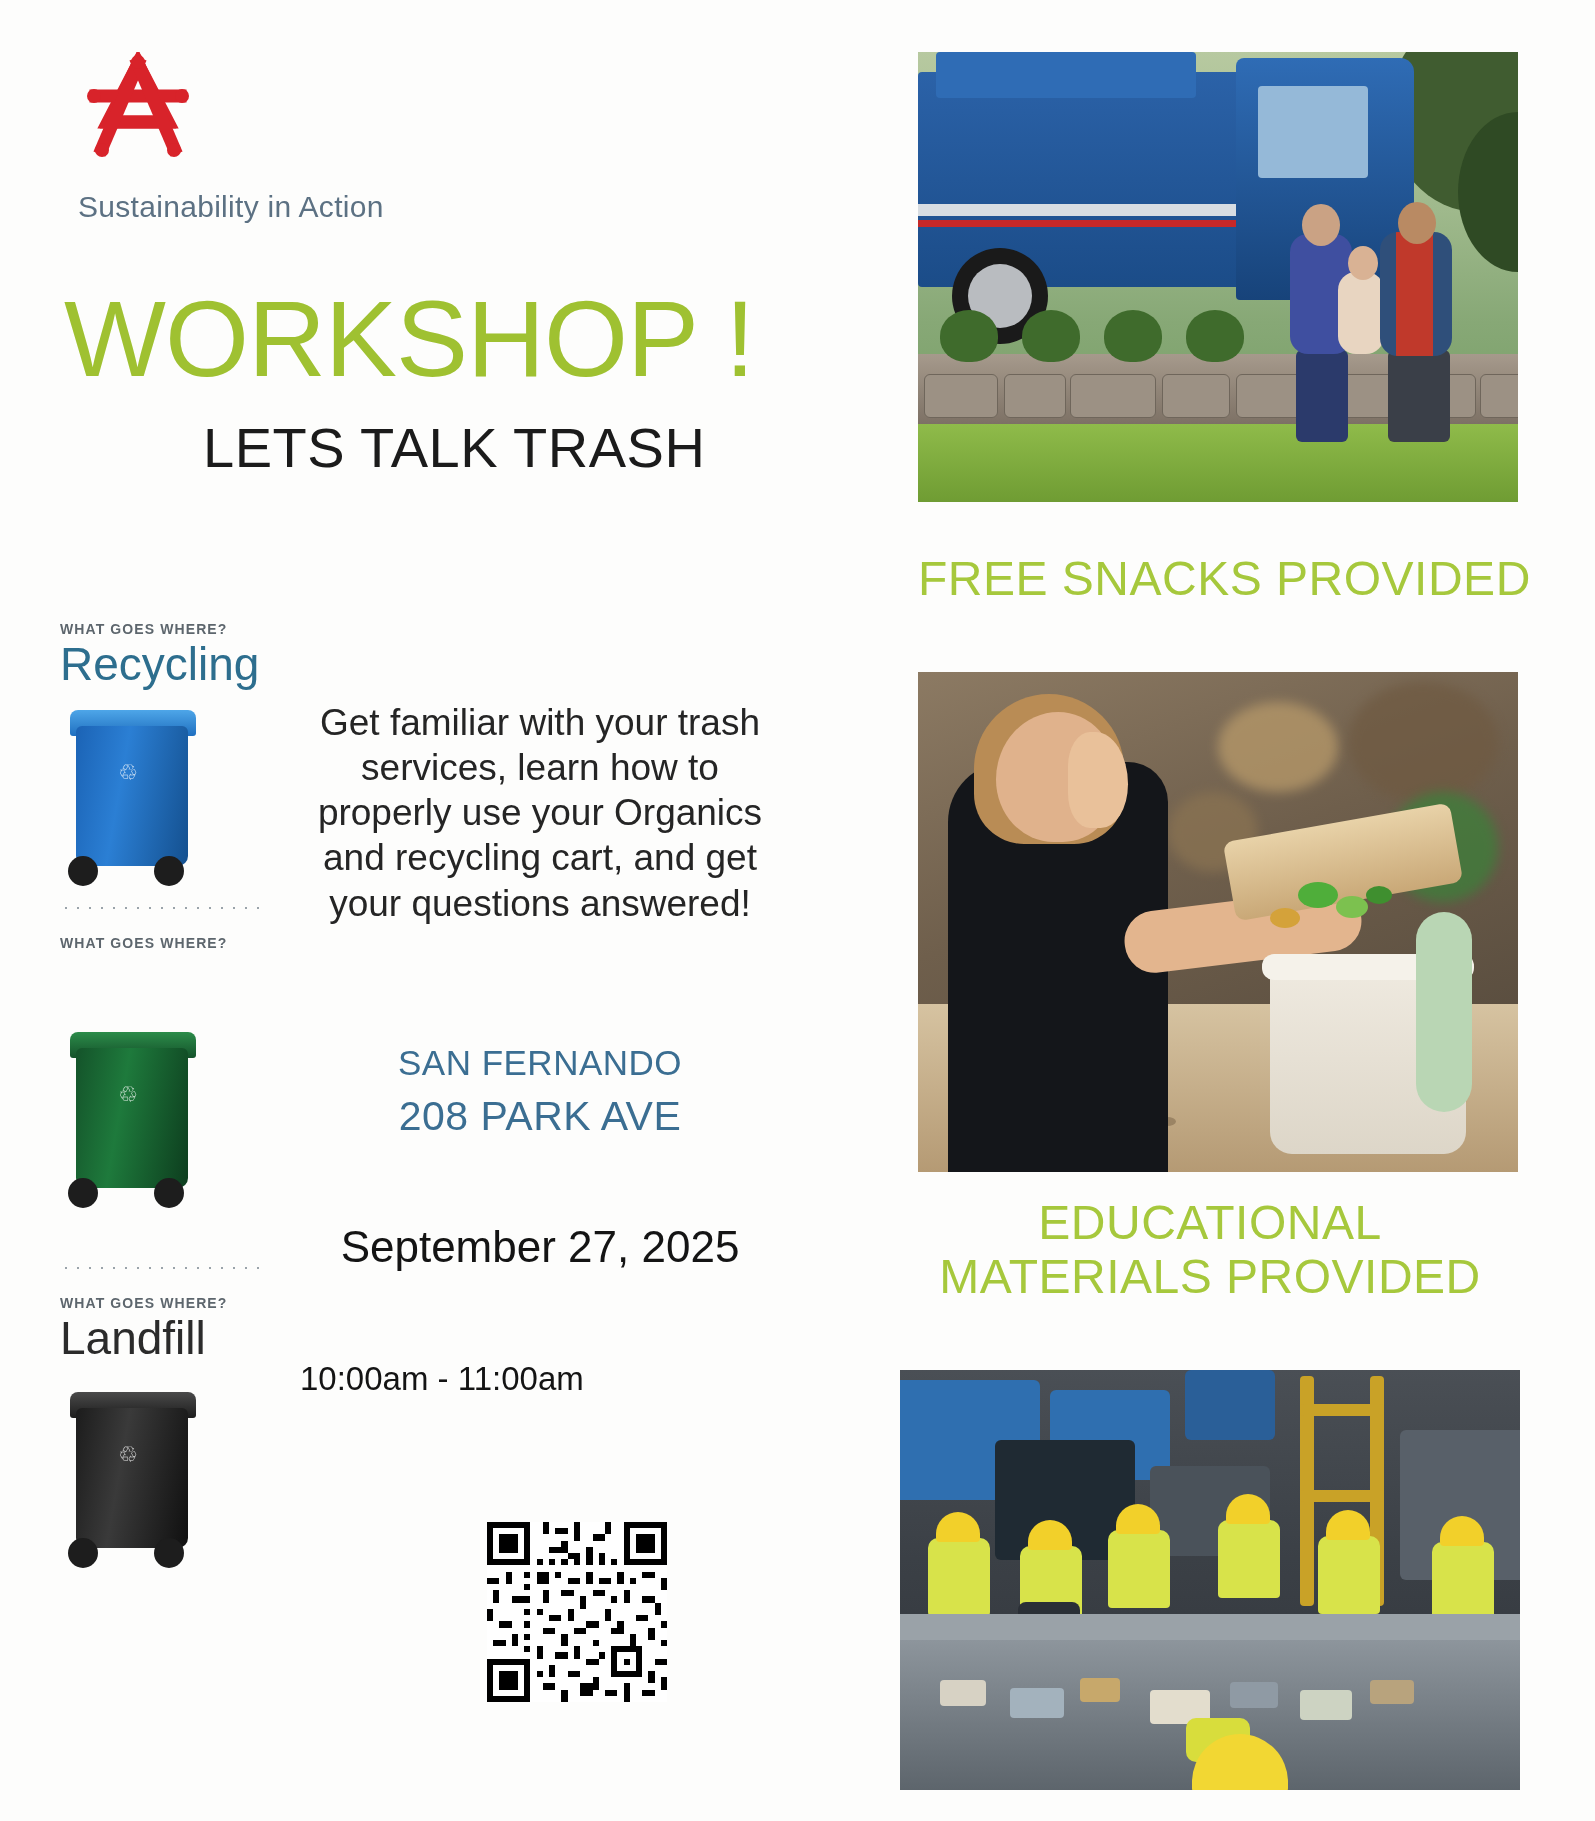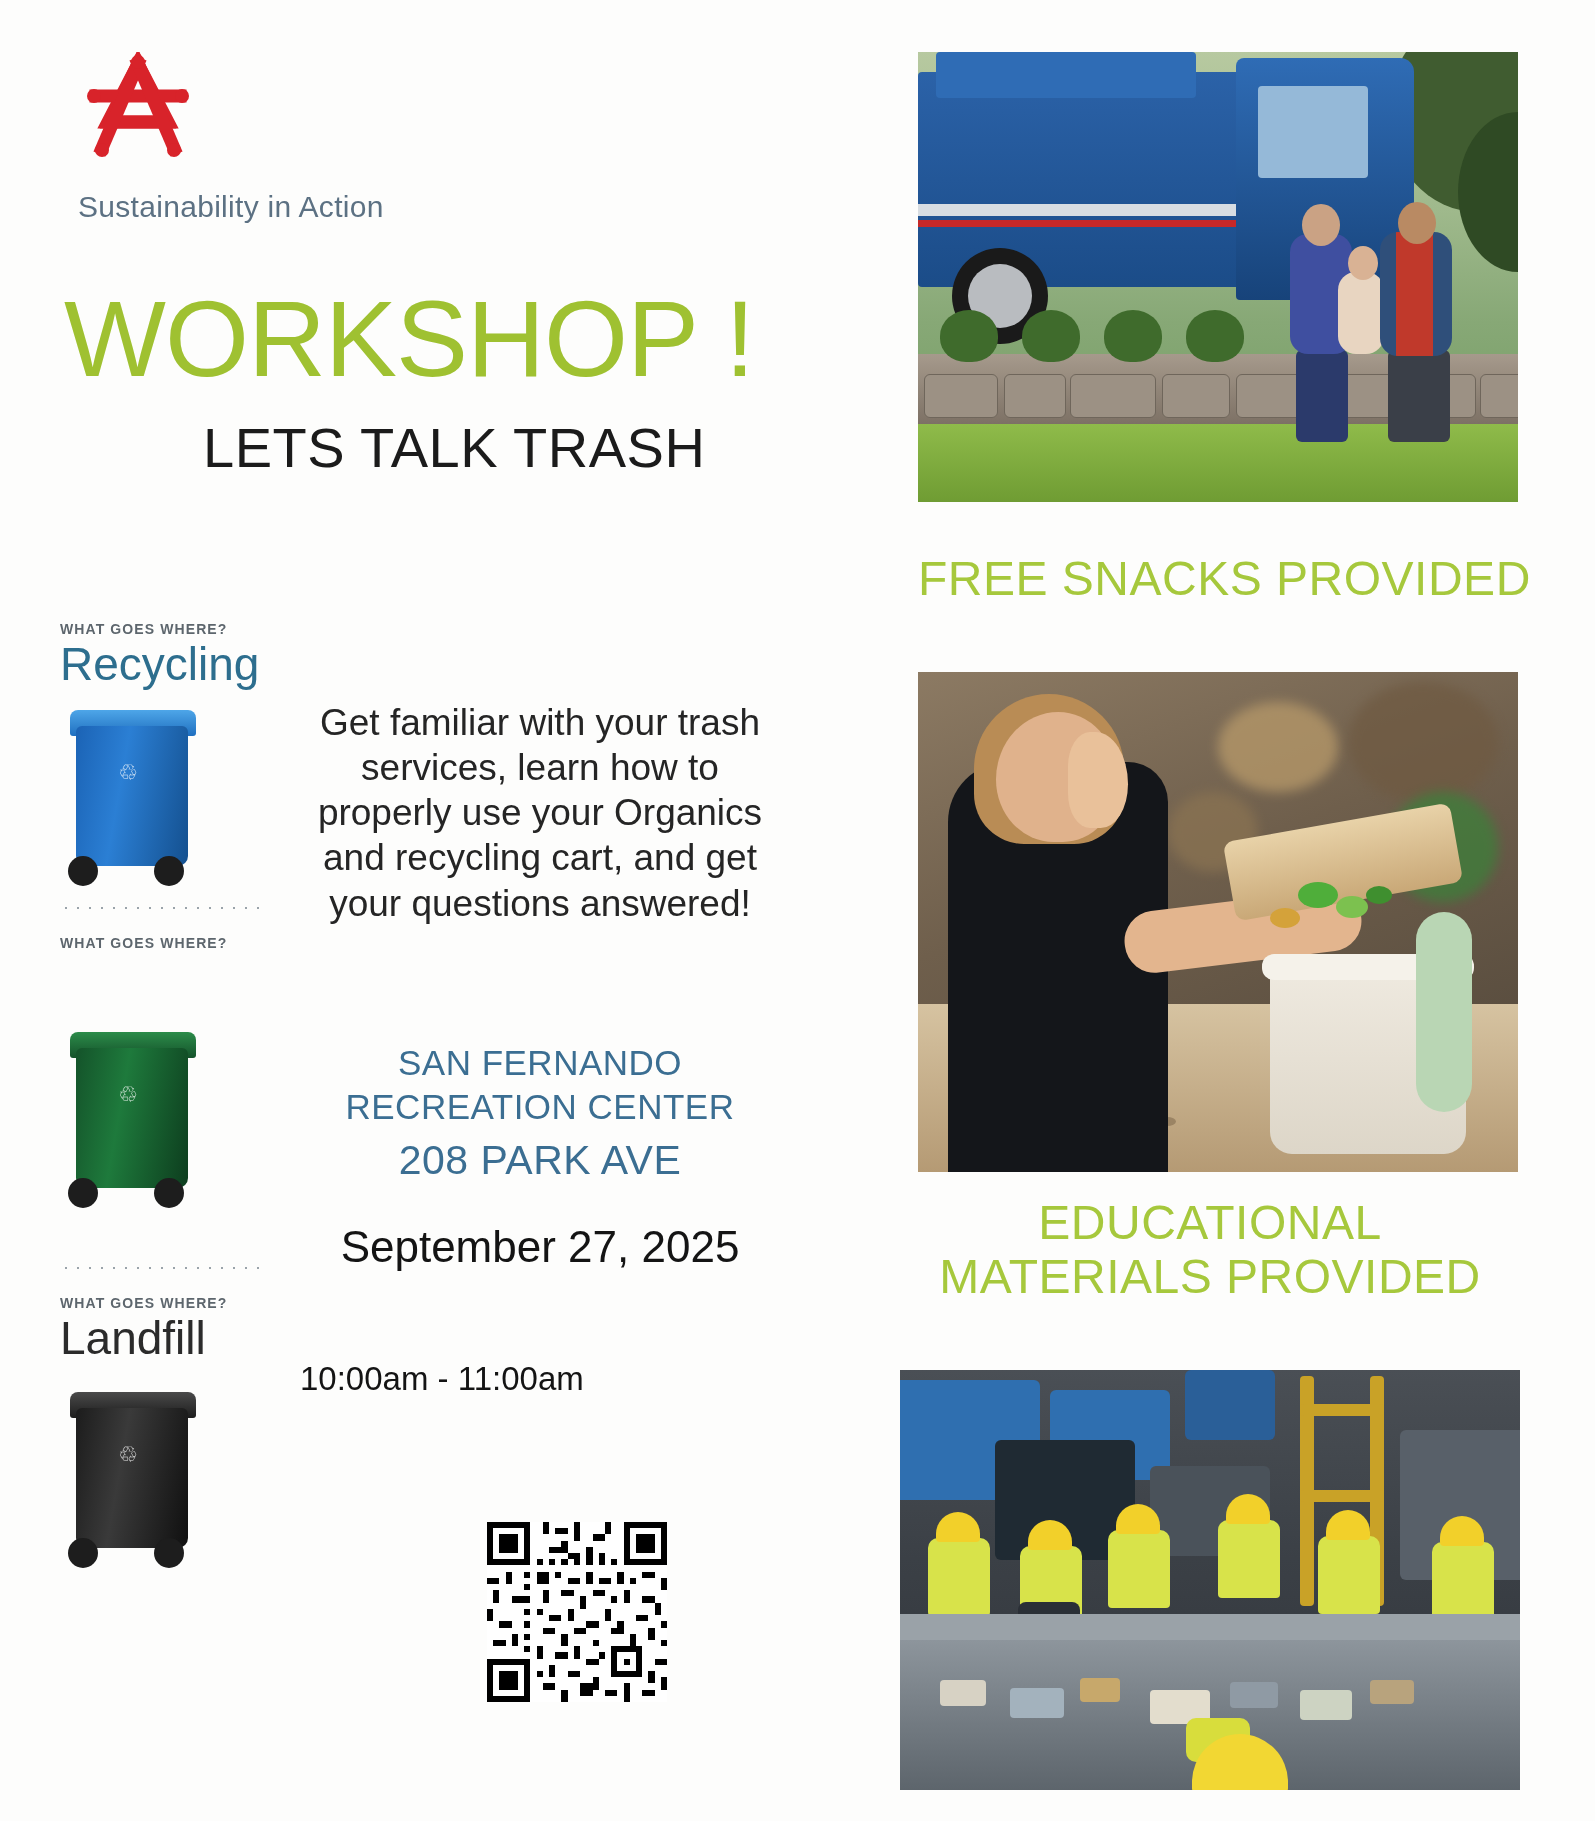--- a/index.html
+++ b/index.html
@@ -255,21 +255,20 @@
     <div class="body"></div>
     <div class="badge">♲</div>
     <div class="wheel l"></div>
     <div class="wheel r"></div>
   </div>
 
   <div class="blurb">Get familiar with your trash services, learn how to properly use your Organics and recycling cart, and get your questions answered!</div>
 
   <div class="venue">
     <span>SAN FERNANDO</span><br>
-    <span>RECREATION CENTER</span>
     <span class="addr">208 PARK AVE</span>
   </div>
 
   <div class="date">September 27, 2025</div>
   <div class="time">10:00am - 11:00am</div>
 
   <div class="qr">
     <svg width="180" height="180" viewBox="0 0 29 29" shape-rendering="crispEdges">
       <rect width="29" height="29" fill="#ffffff"></rect>
       <g fill="#000000">

